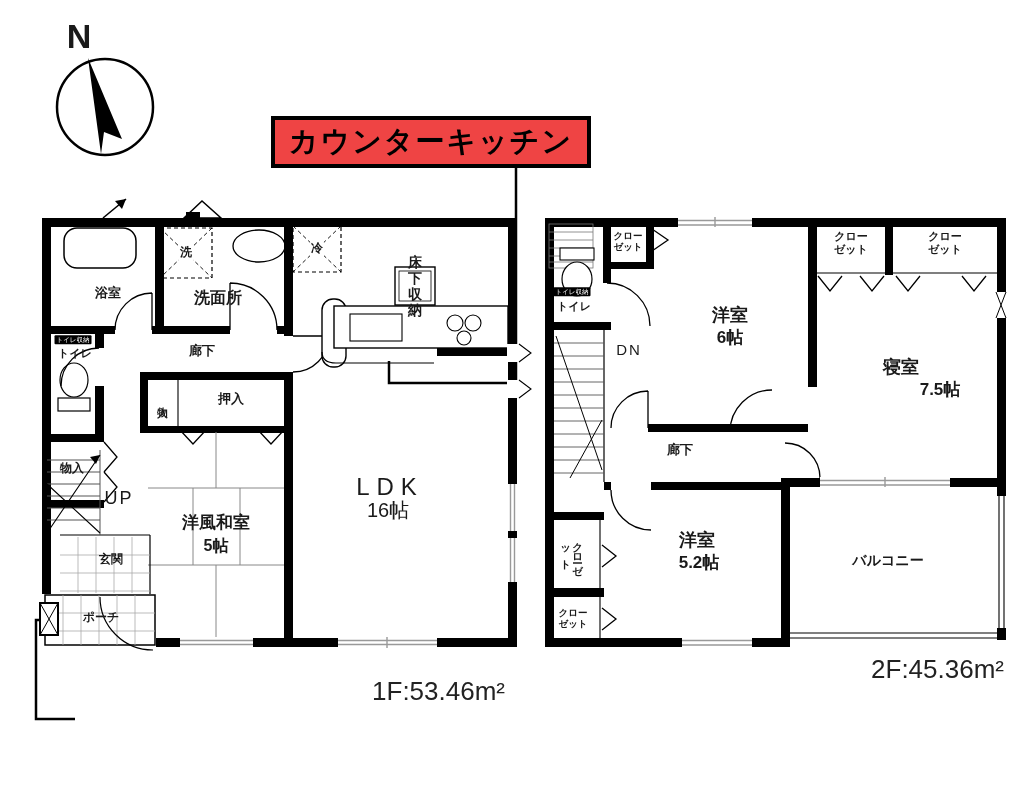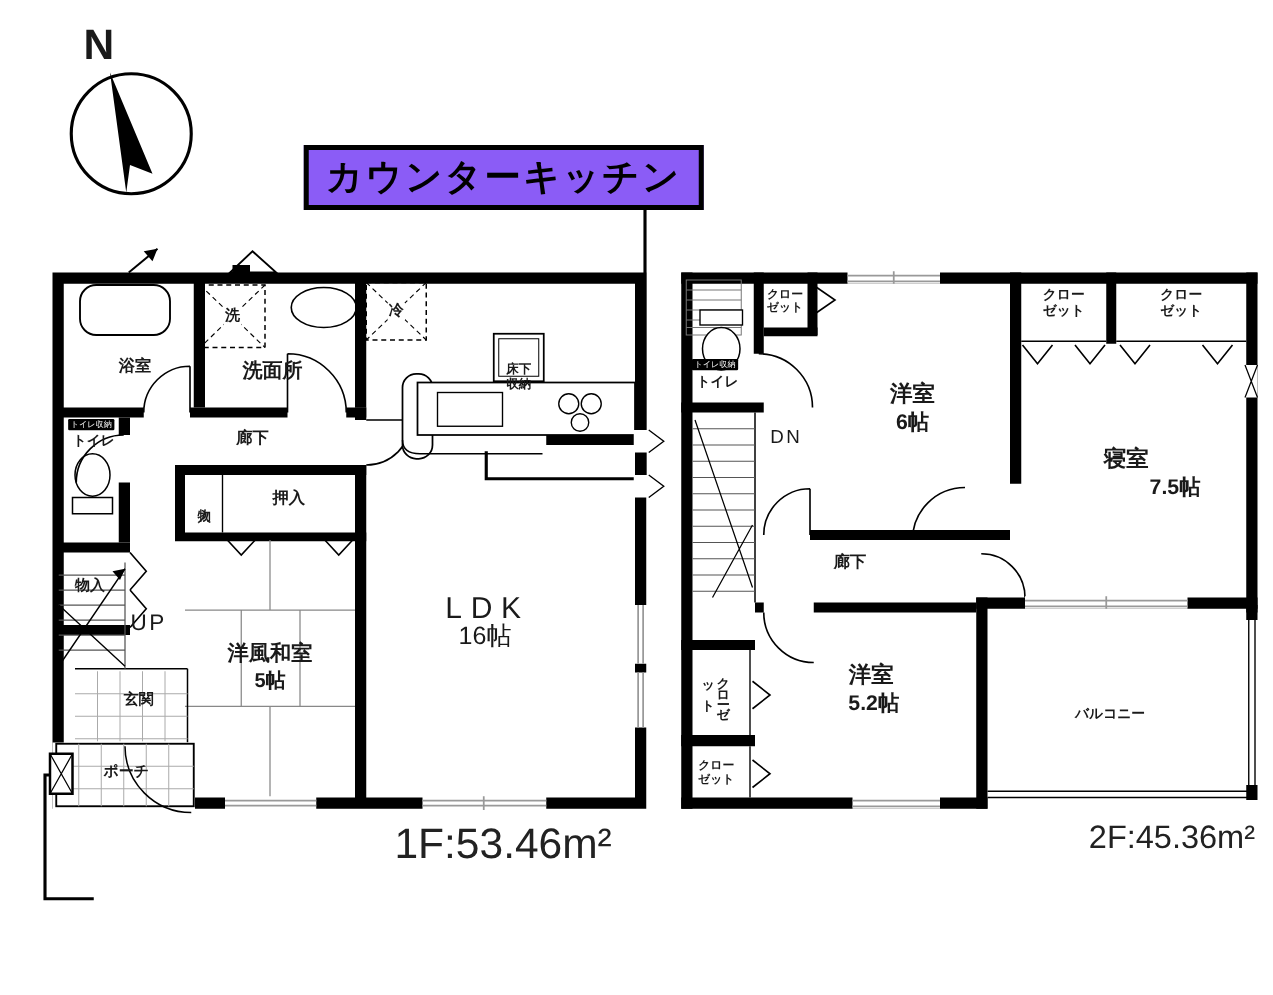--- a/index.html
+++ b/index.html
@@ -17,22 +17,23 @@
   .wrap{white-space:normal;word-break:break-all;}
   .vtext{
     writing-mode:vertical-rl;white-space:normal;
   }
   .tag{
     background:#000;color:#fff;font-weight:400;
     padding:1px 2px;border-radius:1px;
   }
   .callout{
     position:absolute;display:flex;align-items:center;justify-content:center;
-    border:4px solid #000;background:#8b5cf6;font-weight:700;color:#000;
+    border:4px solid #000;background:#ef4444;font-weight:700;color:#000;
     letter-spacing:2px;
+    margin-left:28px;
   }
   .area-label{
     position:absolute;font-weight:700;color:#222;text-align:right;white-space:nowrap;
   }
 </style>
 </head>
 <body>
 
 <div id="canvas">
 
@@ -215,21 +216,21 @@
   </svg>
 
   <div class="lbl" style="left:79px;top:37px;font-size:34px;font-weight:700;">N</div>
 
   <div class="callout" style="left:243px;top:116px;width:312px;height:44px;font-size:29px;">カウンターキッチン</div>
 
   <div class="lbl" style="left:108px;top:293px;font-size:13px;">浴室</div>
   <div class="lbl" style="left:218px;top:298px;font-size:16px;">洗面所</div>
   <div class="lbl" style="left:186px;top:253px;font-size:12px;background:#fff;padding:0 1px;">洗</div>
   <div class="lbl" style="left:317px;top:249px;font-size:12px;background:#fff;padding:0 1px;">冷</div>
-  <div class="lbl wrap" style="left:415px;top:302px;font-size:10px;width:20px;font-weight:700;">床下収納</div>
+  <div class="lbl wrap" style="left:415px;top:286px;font-size:14px;width:20px;font-weight:700;">床下収納</div>
   <div class="lbl tag" style="left:73px;top:340px;font-size:6.5px;">トイレ収納</div>
   <div class="lbl" style="left:75px;top:353px;font-size:11px;">トイレ</div>
   <div class="lbl" style="left:202px;top:351px;font-size:13px;">廊下</div>
   <div class="lbl" style="left:72px;top:469px;font-size:12px;">物入</div>
   <div class="lbl vtext" style="left:163px;top:399px;font-size:10.5px;">物入</div>
   <div class="lbl" style="left:231px;top:399px;font-size:13px;">押入</div>
   <div class="lbl" style="left:119px;top:478px;font-size:18px;font-weight:400;letter-spacing:2px;margin-top:20px;">UP</div>
   <div class="lbl" style="left:216px;top:523px;font-size:17px;">洋風和室</div>
   <div class="lbl" style="left:216px;top:546px;font-size:16px;">5帖</div>
   <div class="lbl" style="left:111px;top:560px;font-size:12px;">玄関</div>
@@ -245,18 +246,18 @@
   <div class="lbl" style="left:730px;top:338px;font-size:17px;">6帖</div>
   <div class="lbl wrap" style="left:851px;top:243px;font-size:11px;width:35px;">クローゼット</div>
   <div class="lbl wrap" style="left:945px;top:243px;font-size:11px;width:35px;">クローゼット</div>
   <div class="lbl" style="left:901px;top:367px;font-size:18px;">寝室</div>
   <div class="lbl" style="left:901px;top:390px;font-size:17px;margin-left:39px;">7.5帖</div>
   <div class="lbl" style="left:680px;top:450px;font-size:13px;">廊下</div>
   <div class="lbl vtext" style="left:572px;top:552px;font-size:10.5px;height:36px;">クローゼット</div>
   <div class="lbl wrap" style="left:573px;top:619px;font-size:9.5px;width:30px;">クローゼット</div>
   <div class="lbl" style="left:697px;top:540px;font-size:18px;">洋室</div>
   <div class="lbl" style="left:699px;top:563px;font-size:17px;">5.2帖</div>
-  <div class="lbl" style="left:888px;top:560px;font-size:11px;margin-top:12px;">バルコニー</div>
-
-  <div class="area-label" style="left:300px;top:656px;width:205px;font-size:34px;font-weight:400;text-align:center;">1F:53.46m²</div>
+  <div class="lbl" style="left:888px;top:560px;font-size:14px;">バルコニー</div>
+
+  <div class="area-label" style="left:300px;top:676px;width:205px;font-size:26px;font-weight:400;">1F:53.46m²</div>
   <div class="area-label" style="left:788px;top:654px;width:216px;font-size:26px;font-weight:400;">2F:45.36m²</div>
 
 </div>
 
 </body></html>

